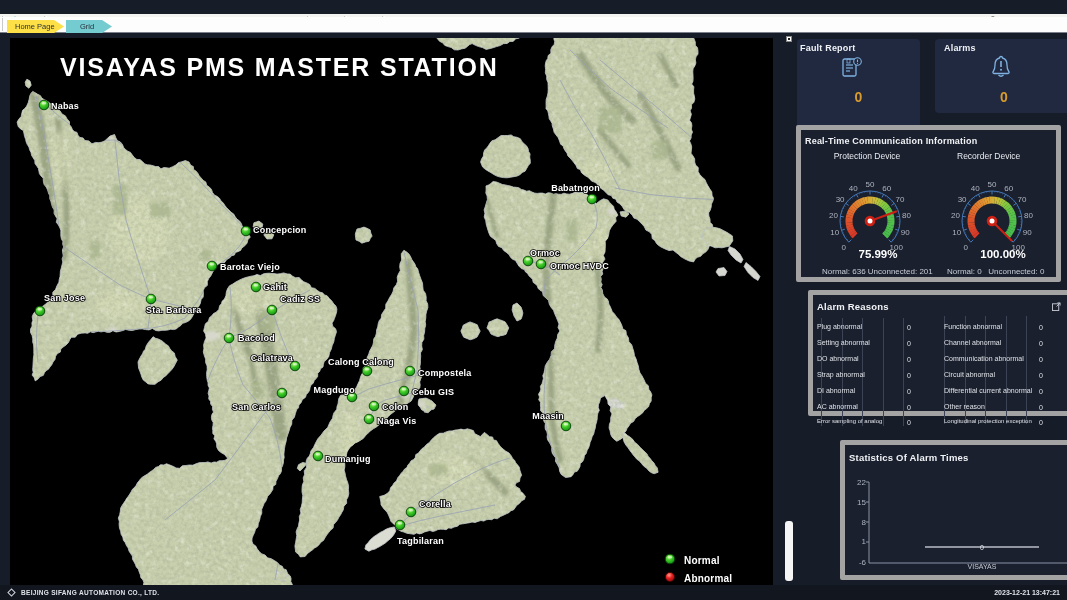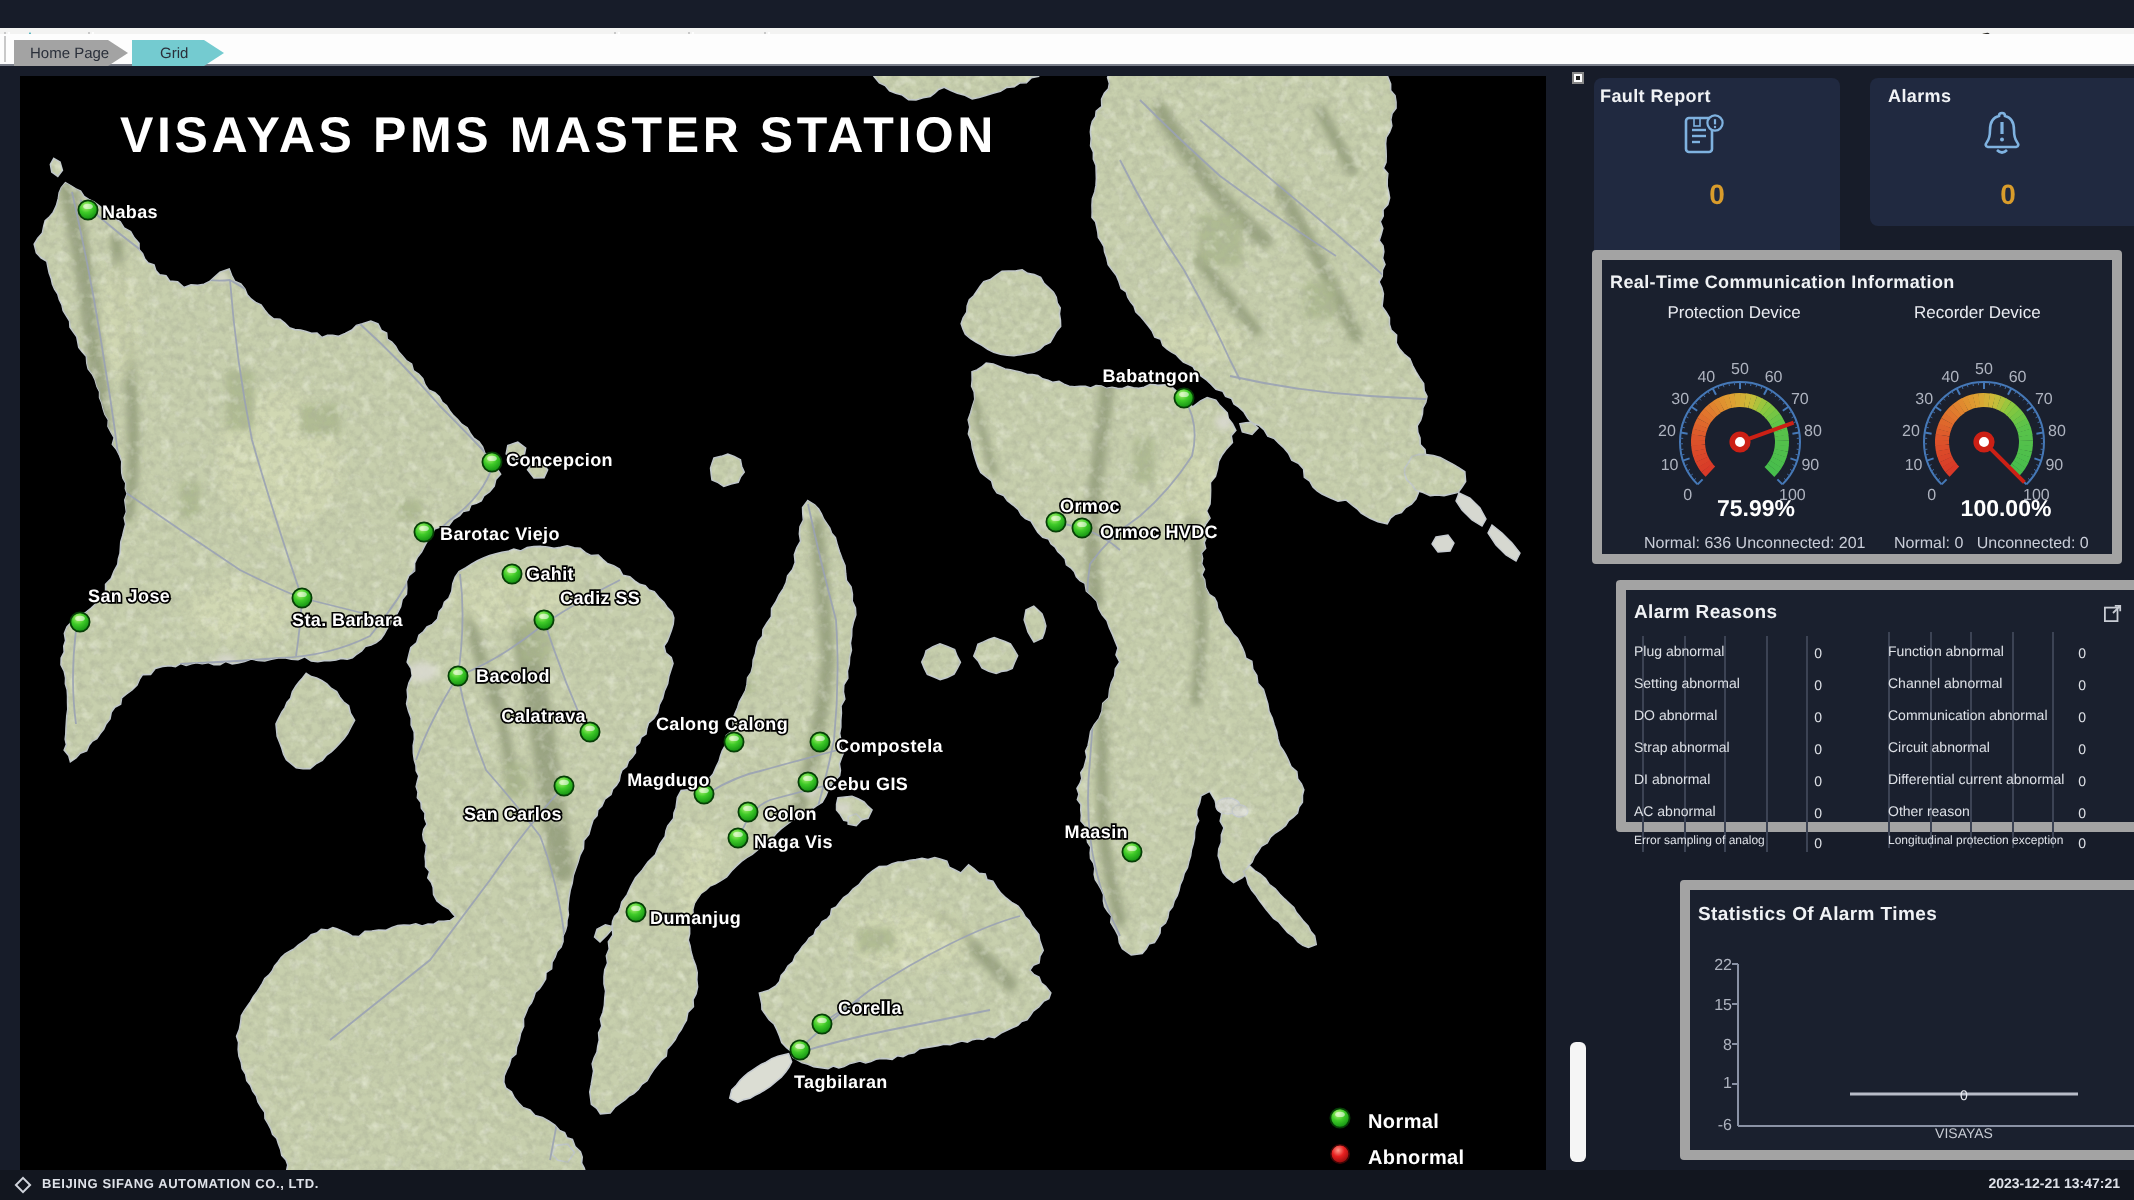--- a/index.html
+++ b/index.html
@@ -6,21 +6,21 @@
 #toolbar{position:absolute;left:0;top:14px;width:1067px;height:17px;background:#f3f3f2;
 border-bottom:1px solid #e0e0e0}
 .tb-item{position:absolute;top:0;height:17px;display:flex;align-items:center;
 font-size:6.5px;color:#4a4f58}
 .tb-sep{position:absolute;top:2px;width:3px;height:13px;
 border-left:1px solid #c9c9c9;border-right:1px solid #fdfdfd}
 #tabbar{position:absolute;left:0;top:17px;width:1067px;height:16px;background:#fdfdfd;
 border-bottom:1px solid #7a7f8a}
 .tab{position:absolute;top:3px;height:13px;line-height:13px;font-size:7.5px;
 color:#2a2f3a;padding-left:8px}
-#tab-home{left:7px;width:57px;background:#a3a3a3;
+#tab-home{left:7px;width:57px;background:#fde047;
 clip-path:polygon(0 0,47px 0,57px 50%,47px 100%,0 100%)}
 #tab-grid{left:66px;width:46px;background:#74cbd0;
 clip-path:polygon(0 0,36px 0,46px 50%,36px 100%,0 100%)}
 #content{position:absolute;left:0;top:34px;width:1067px;height:551px;background:#171c29}
 #map{position:absolute;left:10px;top:4px;width:763px;height:547px;background:#000}
 .slabel{font-size:9px;font-weight:bold;fill:#fff;stroke:#000;stroke-width:1.7px;
 paint-order:stroke;letter-spacing:0.2px}
 #maptitle{font-size:25px;font-weight:bold;fill:#fff;letter-spacing:1.8px}
 .gtick{font-size:8px;fill:#aeb3bf}
 .gval{font-size:11.5px;font-weight:bold;fill:#fff}

